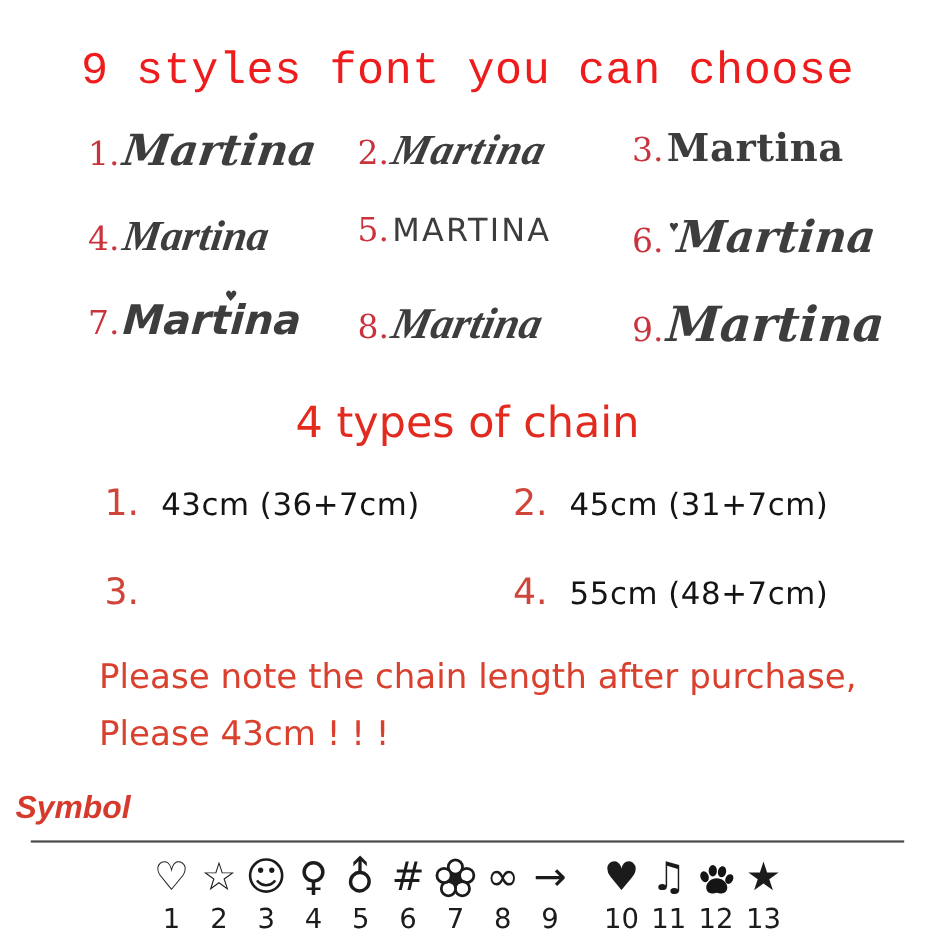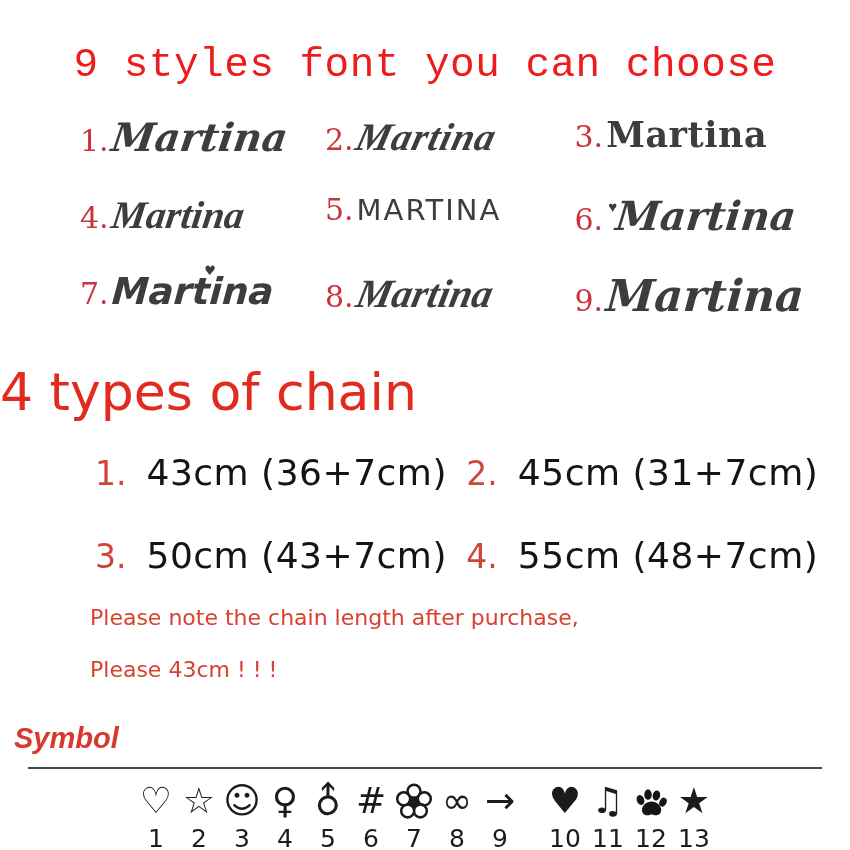--- a/index.html
+++ b/index.html
@@ -22,21 +22,22 @@
     padding-top: 42px;
     text-align: center;
     font-size: 41px;
     font-weight: 400;
     color: var(--title-red);
     font-family: Liberation Mono, monospace;
     letter-spacing: 0.5px;
   }
   .chain-title {
     margin: 38px 0 0 0;
-    font-size: 52px;
+    text-align: center;
+    font-size: 39px;
     font-weight: 400;
     color: var(--heading-red);
     font-family: "DejaVu Sans", sans-serif;
   }
   .symbol-title {
     margin: 26px 0 0 14px;
     text-align: left;
     font-size: 29px;
     font-style: italic;
     font-weight: 700;
@@ -106,27 +107,27 @@
     white-space: nowrap;
     font-family: "DejaVu Sans", sans-serif;
   }
   .chain-num {
     color: var(--chain-number-red);
     font-size: 33px;
     margin-right: 20px;
   }
   .chain-text {
     color: var(--chain-text);
-    font-size: 36px;
+    font-size: 28px;
     letter-spacing: 0.5px;
   }
   .note {
-    margin: 16px 40px 0 90px;
+    margin: 32px 40px 0 90px;
     color: var(--note-red);
-    font-size: 22px;
+    font-size: 31px;
     line-height: 52px;
     font-family: "DejaVu Sans", sans-serif;
   }
 
   
   .divider {
     border: none;
     border-top: 2px solid var(--line-gray);
     margin: 12px 28px 10px 28px;
   }
@@ -213,21 +214,20 @@
       <div class="chain-item">
         <span class="chain-num">1.</span>
         <span class="chain-text">43cm (36+7cm)</span>
       </div>
       <div class="chain-item">
         <span class="chain-num">2.</span>
         <span class="chain-text">45cm (31+7cm)</span>
       </div>
       <div class="chain-item">
         <span class="chain-num">3.</span>
-        <span class="chain-text">50cm (43+7cm)</span>
       </div>
       <div class="chain-item">
         <span class="chain-num">4.</span>
         <span class="chain-text">55cm (48+7cm)</span>
       </div>
     </div>
 
   <div class="note">
     <div>Please note the chain length after purchase,</div>
     <div>Please 43cm ! ! !</div>

